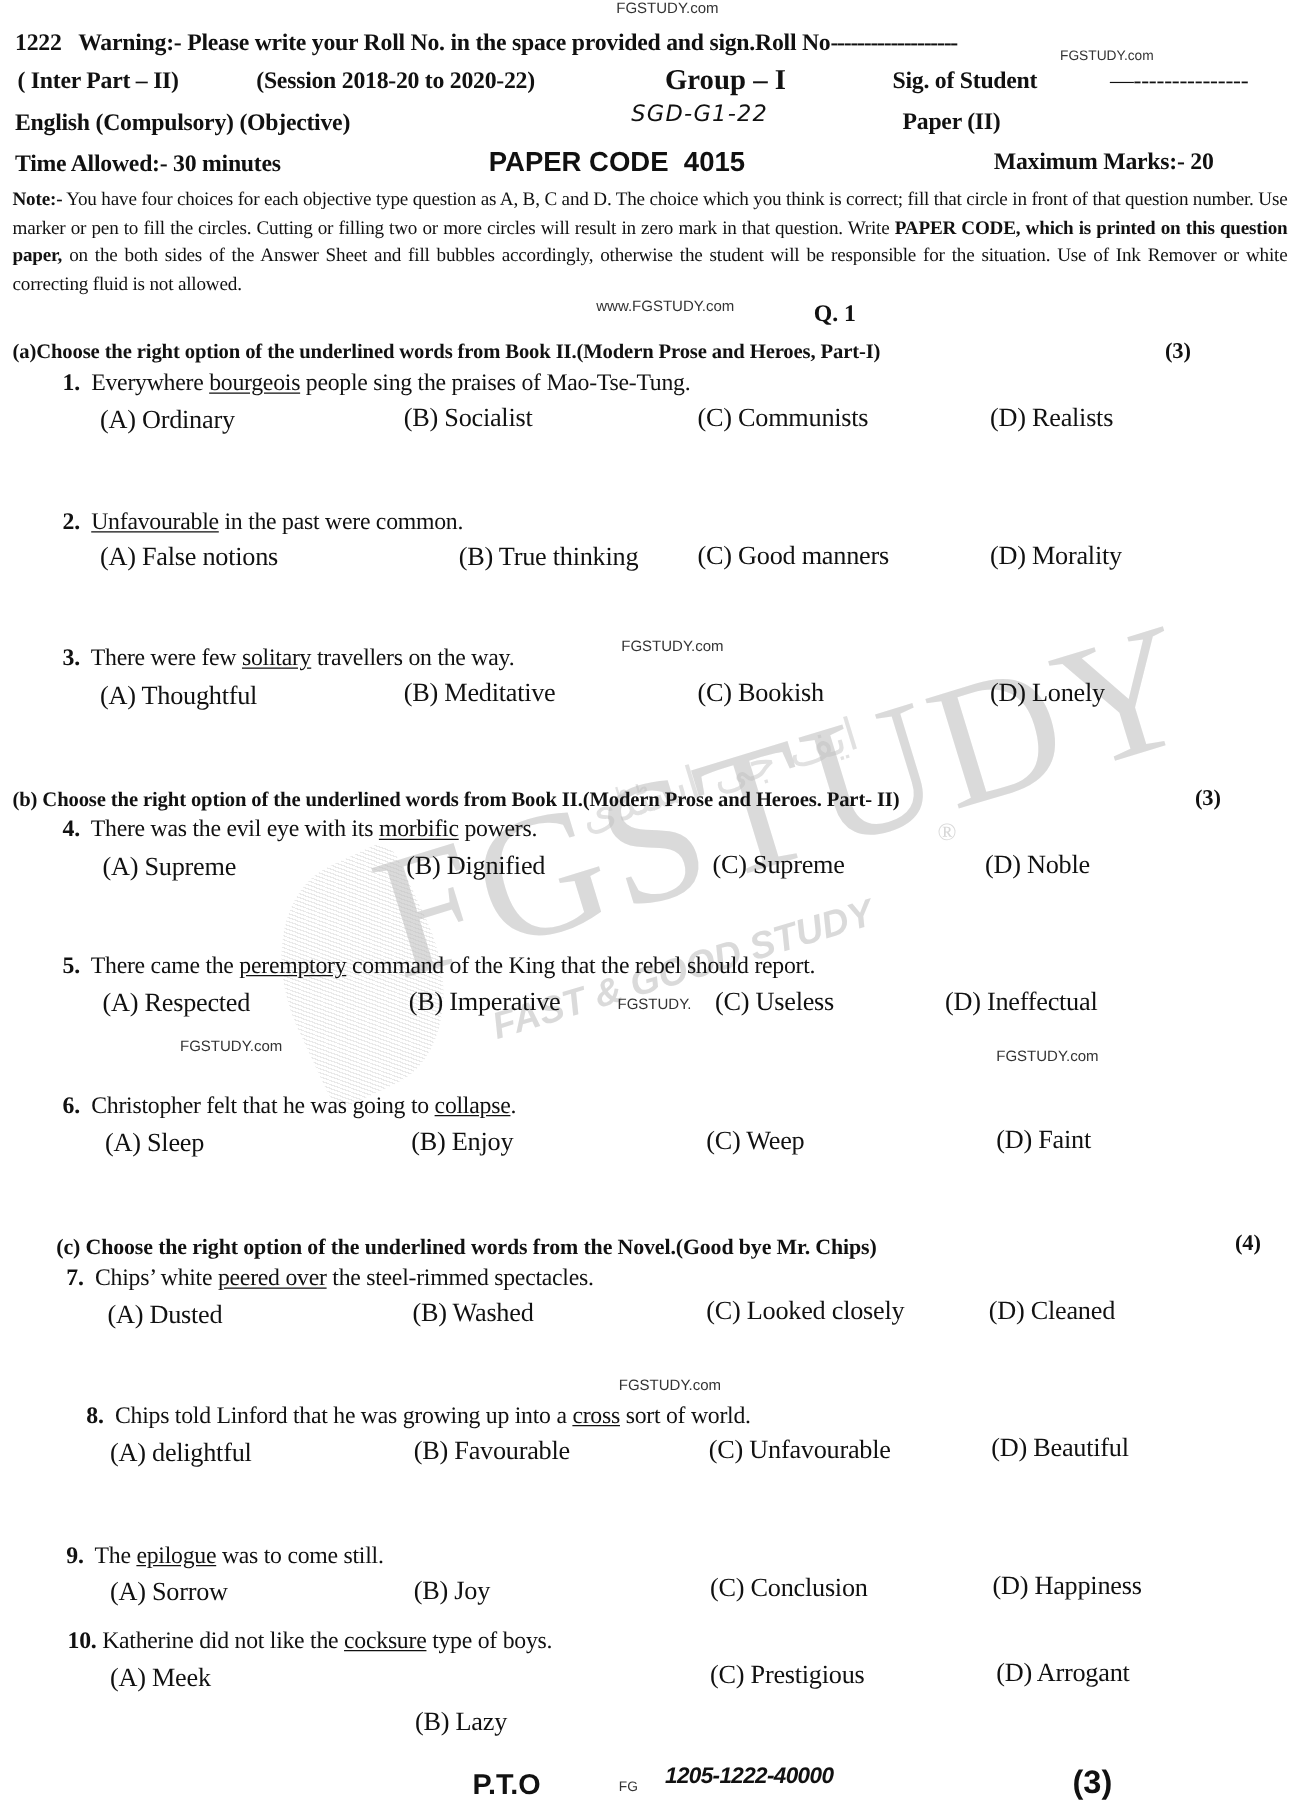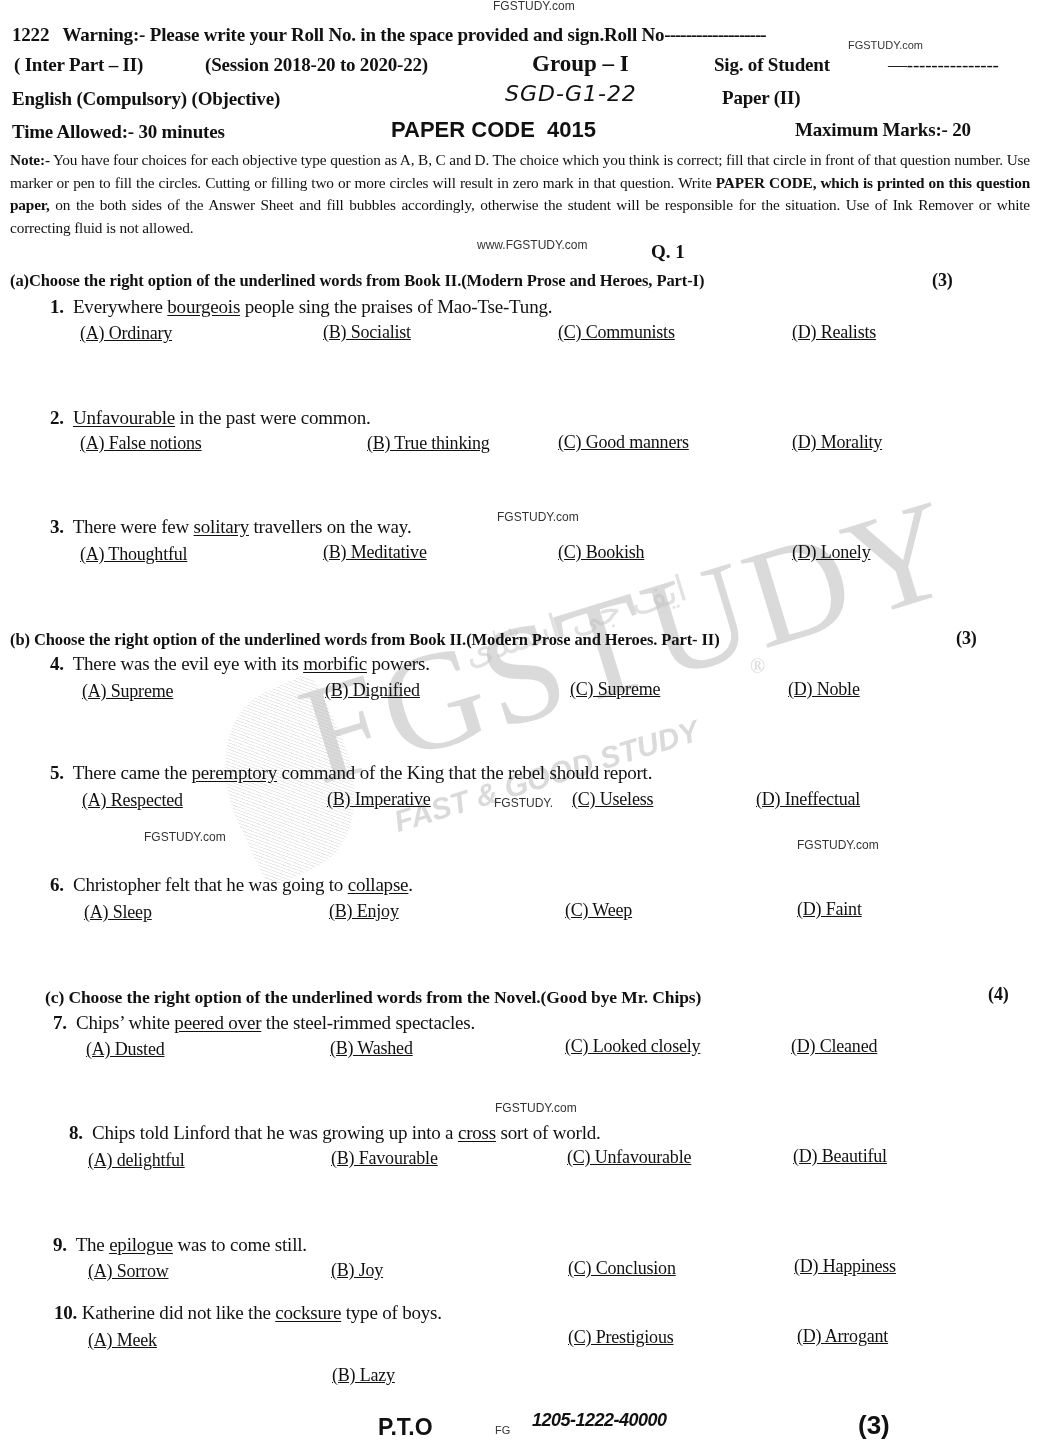--- a/index.html
+++ b/index.html
@@ -9,23 +9,23 @@
     }
     .abs { position: absolute; white-space: nowrap; }
     .b { font-weight: bold; }
     .site { font-family: "Liberation Sans", "DejaVu Sans", sans-serif; font-size: 12px; color: #333333; }
     .hdr { font-size: 19px; font-weight: bold; letter-spacing: -0.2px; }
     .hdr-lg { font-size: 23px; font-weight: bold; }
     .sans-b { font-family: "Liberation Sans", "DejaVu Sans", sans-serif; font-weight: bold; }
     .note { left: 10px; width: 1020px; font-size: 15.3px; line-height: 22.6px; top: 149px; text-align: justify; letter-spacing: -0.15px; }
     .sec { font-size: 16.5px; font-weight: bold; letter-spacing: -0.1px; }
     .q { font-size: 19px; letter-spacing: -0.2px; }
-    .opt { font-size: 18px; letter-spacing: -0.2px; text-decoration: underline; }
+    .opt { font-size: 21px; letter-spacing: -0.2px; }
     u { text-decoration: underline; text-underline-offset: 2px; }
-    .hand { font-family: "DejaVu Sans", sans-serif; font-style: italic; font-size: 22px; letter-spacing: 1px; }
+    .hand { font-family: "DejaVu Sans", sans-serif; font-style: italic; font-size: 18px; letter-spacing: 1px; }
     
     .wm { position: absolute; color: #bdbdbd; pointer-events: none; }
     .wm-main { left: 330px; top: 655px; font-size: 140px; font-family: "Liberation Serif", serif; transform: rotate(-17deg); transform-origin: left bottom; opacity: 0.55; letter-spacing: 4px; }
     .wm-sub { left: 400px; top: 805px; font-size: 30px; font-family: "Liberation Sans", sans-serif; font-weight: bold; font-style: italic; transform: rotate(-17deg); transform-origin: left bottom; opacity: 0.55; }
     .wm-reg { left: 750px; top: 655px; font-size: 20px; opacity: 0.6; }
     .wm-urdu { left: 460px; top: 600px; font-size: 36px; transform: rotate(-17deg); opacity: 0.45; font-family: "DejaVu Sans", sans-serif; direction: rtl; }
     .wm-leaf { left: 225px; top: 690px; width: 130px; height: 180px; border-radius: 60% 10% 60% 10%; background: repeating-linear-gradient(45deg, #d8d8d8 0 1px, transparent 1px 3px); transform: rotate(-25deg); opacity: 0.55; }
     .dash { letter-spacing: -1px; }
   </style>
 </head>

